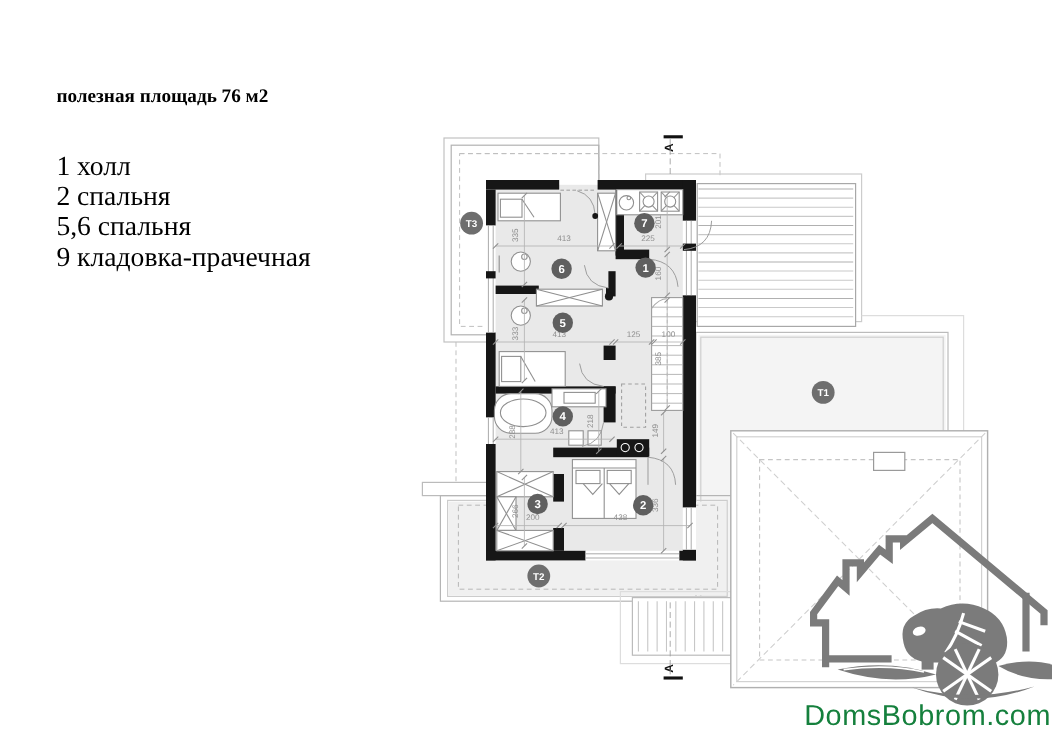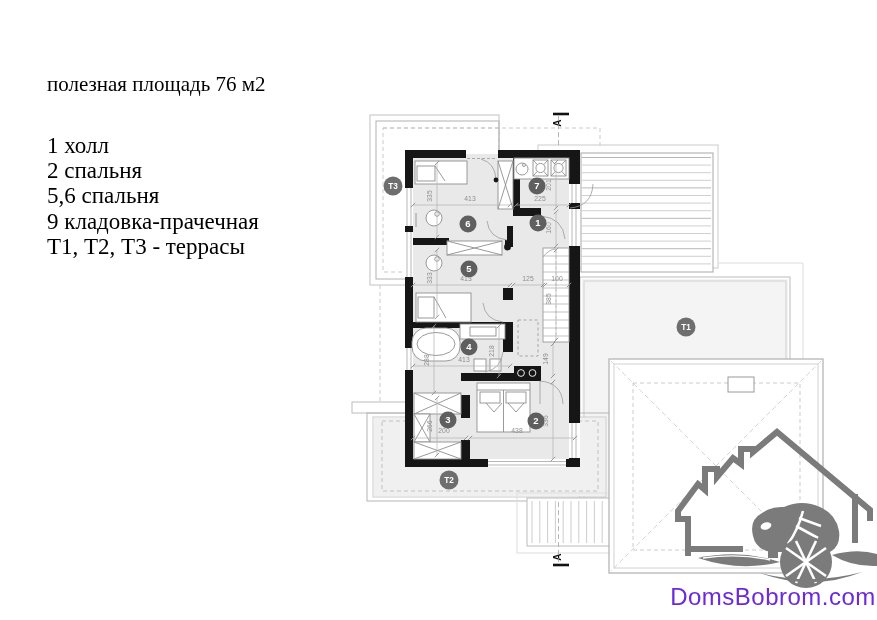--- a/index.html
+++ b/index.html
@@ -1,39 +1,38 @@
 <!DOCTYPE html>
 <html><head>
 <meta charset="utf-8">
 <style>
   html,body{margin:0;padding:0;background:#fff;}
   .stage{position:relative;width:877px;height:620px;background:#fff;overflow:hidden;
          font-family:"Liberation Sans",sans-serif;}
   .legend{position:absolute;left:47px;top:72px;color:#000;
           font-family:"Liberation Serif","DejaVu Serif",serif;}
-  .legend-title{font-size:21px;margin:0 0 36px 0;white-space:nowrap;}
+  .legend-title{font-size:16px;margin:0 0 36px 0;white-space:nowrap;font-weight:bold;}
   .legend-items{font-size:23px;line-height:25.2px;white-space:nowrap;}
   .plan-svg{position:absolute;left:0;top:0;}
   .logo-text{position:absolute;left:668px;top:583px;width:210px;text-align:center;
-             font-size:24px;color:#6d28d9;letter-spacing:.5px;
+             font-size:24px;color:#15803d;letter-spacing:.5px;
              font-family:"Liberation Sans",sans-serif;}
 </style>
 </head>
 <body>
 
 <div class="stage">
 
   <div class="legend">
     <div class="legend-title">полезная площадь 76 м2</div>
     <div class="legend-items" id="legend-items">
         <div>1 холл</div>
         <div>2 спальня</div>
         <div>5,6 спальня</div>
         <div>9 кладовка-прачечная</div>
-        <div>Т1, Т2, Т3 - террасы</div>
       </div>
   </div>
 
   <svg class="plan-svg" width="877" height="620" viewBox="0 0 877 620">
 
     <g fill="none">
       <rect x="370" y="115" width="129" height="170" stroke="#c2c2c2" stroke-width="1"></rect>
       <rect x="376" y="121" width="123" height="158" stroke="#b2b2b2" stroke-width="1"></rect>
       <rect x="383" y="128" width="116" height="144" stroke="#bdbdbd" stroke-width="0.8" stroke-dasharray="4 3"></rect>
     </g>

